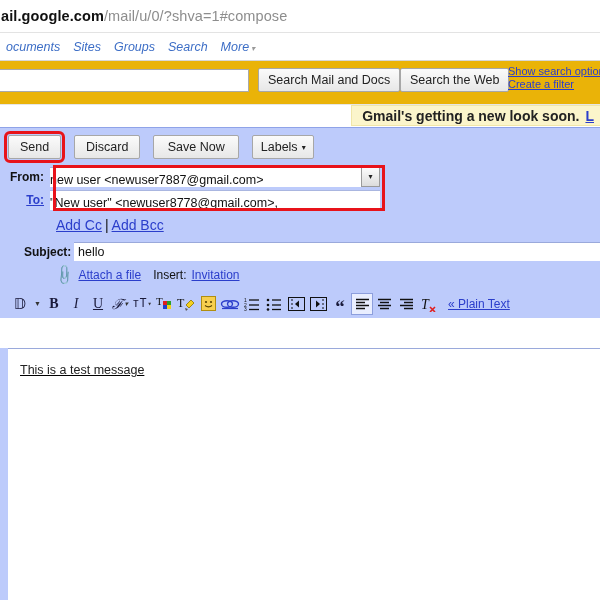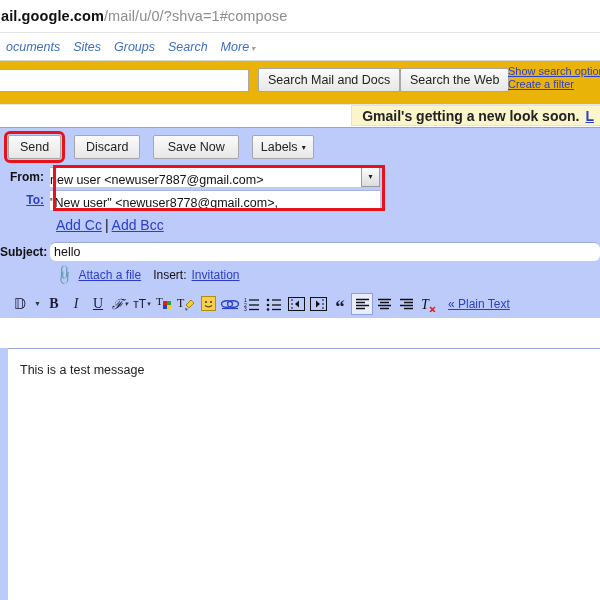--- a/index.html
+++ b/index.html
@@ -112,26 +112,25 @@
   }
   .redoutline{
     position:absolute; border:3px solid #e8131a;
     pointer-events:none;
   }
 
   .cclinks{ padding:6px 0 8px 56px; font-size:14px; }
   .cclinks a{ color:#2b3ecb; text-decoration:underline; }
   .cclinks .sep{ color:#111; margin:0 3px; }
 
-  .subjrow{ display:flex; align-items:center; height:21px; }
+  .subjrow{ display:flex; align-items:center; height:21px;padding-left:24px; }
   .subjinput{
     background:#fff; height:19px; flex:1; display:flex; align-items:center;
     padding-left:4px; font-size:12.5px; color:#111;
     border-top:1px solid #9aa9db;
-    border-radius:6px;
   }
 
   .attachrow{ padding:5px 0 6px 56px; font-size:12px; display:flex; align-items:center; gap:5px; }
   .attachrow a{ color:#2b3ecb; text-decoration:underline; }
   .attachrow .ins{ color:#111; margin-left:7px; }
   .clip{ transform:rotate(45deg); display:inline-block; color:#7d7d7d; font-size:14px; }
 
   
   .fmtbar{
     height:29px; display:flex; align-items:center;
@@ -142,21 +141,21 @@
     align-items:center; justify-content:center;
     font-size:13px; color:#1a1a3a; position:relative;
   }
   .ic.sel{ background:#e9eeff; border:1px solid #8d9fdd; }
   .ic .carot{ font-size:7px; color:#333; margin-left:1px; }
   .plain{ margin-left:9px; color:#2b3ecb; text-decoration:underline; font-size:12px; white-space:nowrap; }
 
   
   .bodyarea{
     position:absolute; left:0; right:0; top:348px; bottom:0;
-    background:#bdcbfb; padding-left:8px;
+    background:#bdcbfb; padding-left:8px;text-decoration:underline;
   }
   .bodyinner{
     background:#fff; height:100%; border-top:1px solid #9aa9db;
     padding:14px 0 0 12px; font-size:12.5px; color:#222;
   }
   svg{ display:block; }
 </style>
 </head>
 <body>
 
@@ -251,21 +250,21 @@
     <div class="ic" style="font-family:'Liberation Serif',serif;font-size:15px;">𝔻</div>
     <div class="ic" style="width:12px">
         <span class="carot">▼</span>
       </div>
 
     <div class="ic" style="font-weight:bold;font-family:'Liberation Serif',serif;font-size:14px">B</div>
     <div class="ic" style="font-style:italic;font-family:'Liberation Serif',serif;font-size:14px">I</div>
     <div class="ic" style="text-decoration:underline;font-family:'Liberation Serif',serif;font-size:14px">U</div>
 
     <div class="ic" style="font-family:'Liberation Serif',serif;font-style:italic;font-size:14px">ℱ<span class="carot">▾</span></div>
-    <div class="ic" style="font-family:Liberation Sans, sans-serif;font-size:12px">ᴛT<span class="carot">▾</span></div>
+    <div class="ic" style="font-family:Liberation Mono, monospace;font-size:12px">ᴛT<span class="carot">▾</span></div>
 
     <div class="ic" style="flex-direction:column;justify-content:flex-start;padding-top:1px">
       <svg width="18" height="18" viewBox="0 0 18 18">
         <text x="1" y="11" font-size="11" font-family="Liberation Serif, serif" fill="#111">T</text>
         <rect x="8" y="7" width="4" height="4" fill="#e02020"></rect>
           <rect x="12" y="7" width="4" height="4" fill="#2b9e2b"></rect>
         <rect x="8" y="11" width="4" height="4" fill="#2040d0"></rect>
           <rect x="12" y="11" width="4" height="4" fill="#f0d020"></rect>
       </svg>
     </div>

